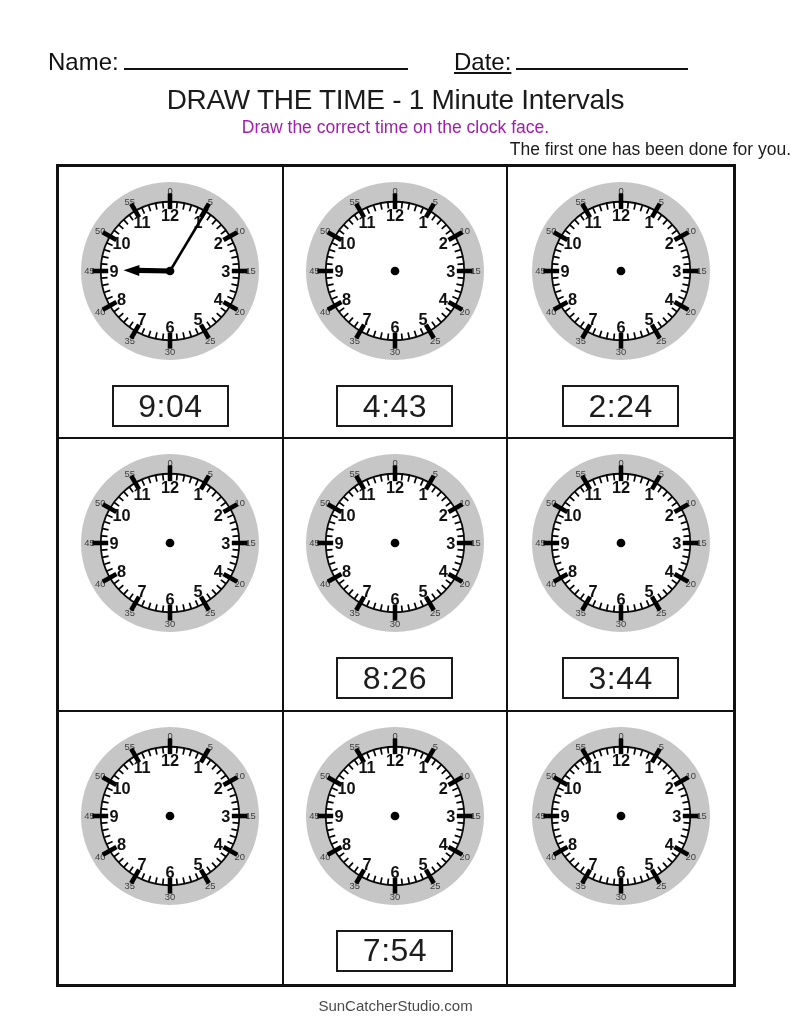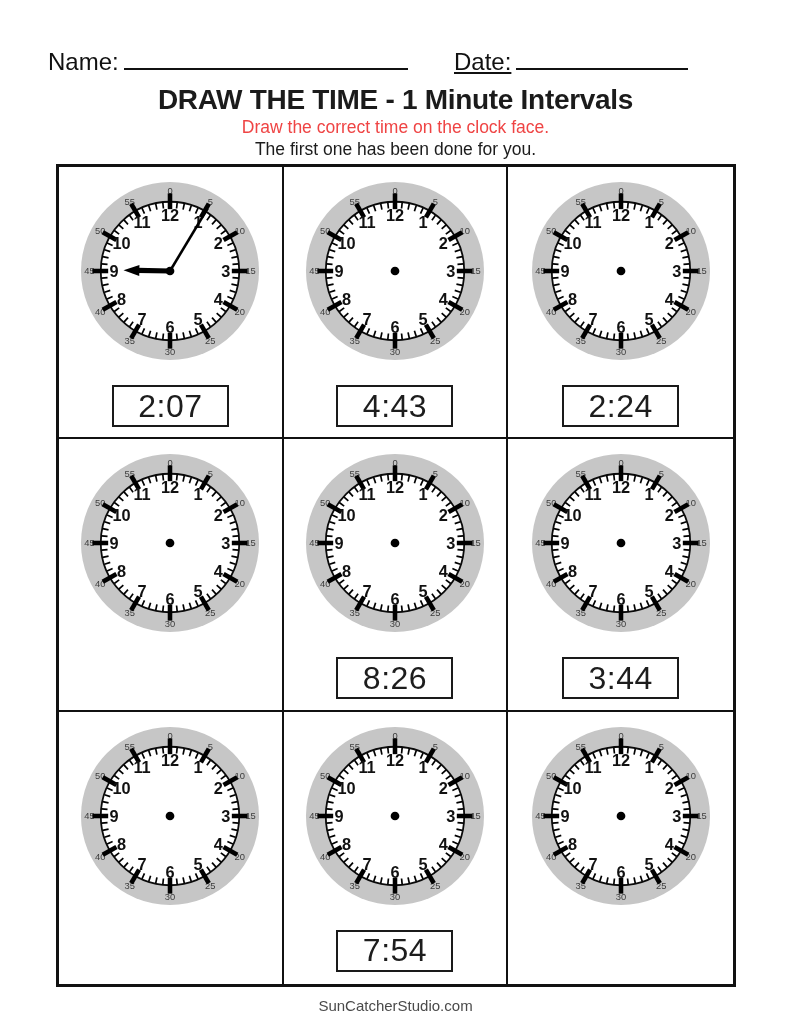--- a/index.html
+++ b/index.html
@@ -12,24 +12,24 @@
     overflow:hidden;
   }
   
   .name-group{position:absolute;left:48px;top:46px;font-size:24px;white-space:nowrap;}
   .date-group{position:absolute;left:454px;top:46px;font-size:24px;white-space:nowrap;text-decoration:underline;}
   .blank-line{display:inline-block;border-bottom:2.5px solid #111;height:22px;vertical-align:baseline;margin-left:5px;}
   .name-line{width:284px;}
   .date-line{width:172px;}
   .page-title{
     position:absolute;left:0;top:84px;width:100%;
-    text-align:center;font-size:28px;font-weight:bold;letter-spacing:-0.3px;color:#1b1b1b;
+    text-align:center;font-size:28px;font-weight:normal;letter-spacing:-0.3px;color:#1b1b1b;
   }
-  .subtitle1{position:absolute;left:0;top:117px;width:100%;text-align:center;font-size:17.5px;color:#ef4444;}
-  .subtitle2{position:absolute;left:0;top:139px;width:100%;text-align:center;font-size:17.5px;color:#1c1c1c;}
+  .subtitle1{position:absolute;left:0;top:117px;width:100%;text-align:center;font-size:17.5px;color:#a21caf;}
+  .subtitle2{position:absolute;left:0;top:139px;width:100%;text-align:right;font-size:17.5px;color:#1c1c1c;}
   
   .grid{
     position:absolute;left:56px;top:164px;width:680px;height:823px;
     display:grid;grid-template-columns:repeat(3,1fr);grid-template-rows:repeat(3,1fr);
     border:3px solid #111;box-sizing:border-box;background:#fff;
   }
   .cell{
     border-right:2.5px solid #111;border-bottom:2.5px solid #111;
     box-sizing:border-box;
     display:flex;flex-direction:column;align-items:center;
@@ -164,21 +164,21 @@
             <text x="-48.93043531382078" y="-22.450000000000006" text-anchor="middle" font-size="16.5" font-weight="bold" fill="#111111">10</text>
             <text x="-28.250000000000025" y="-43.13043531382077" text-anchor="middle" font-size="16.5" font-weight="bold" fill="#111111">11</text>
           </g>
           <line x1="0" y1="0" x2="38.11281754334401" y2="-63.430380251956315" stroke="#000000" stroke-width="2.6"></line>
           <line x1="0" y1="0" x2="-32.99497394016091" y2="-0.5759294124303433" stroke="#000000" stroke-width="5.2"></line>
           <polygon points="-46.99284167235039,-0.820263102552307 -31.093012025896915,5.058122493320014 -30.897545073799346,-6.140171692431568" fill="#000000"></polygon>
           <circle cx="0" cy="0" r="4.4" fill="#000000"></circle>
         </svg>
       </div>
     <div class="time-box">
-      <span class="time-text">2:07</span>
+      <span class="time-text">9:04</span>
     </div>
   </div>
 
   <div class="cell">
     <div class="clock">
         <svg viewBox="-92 -92 184 184">
           <circle cx="0" cy="0" r="90" fill="#c6c6c6"></circle>
           <g>
             <text x="0" y="-78.1" text-anchor="middle" font-size="9.5" fill="#3c3c3c">0</text>
             <text x="40.74999999999999" y="-67.18107040843175" text-anchor="middle" font-size="9.5" fill="#3c3c3c">5</text>

